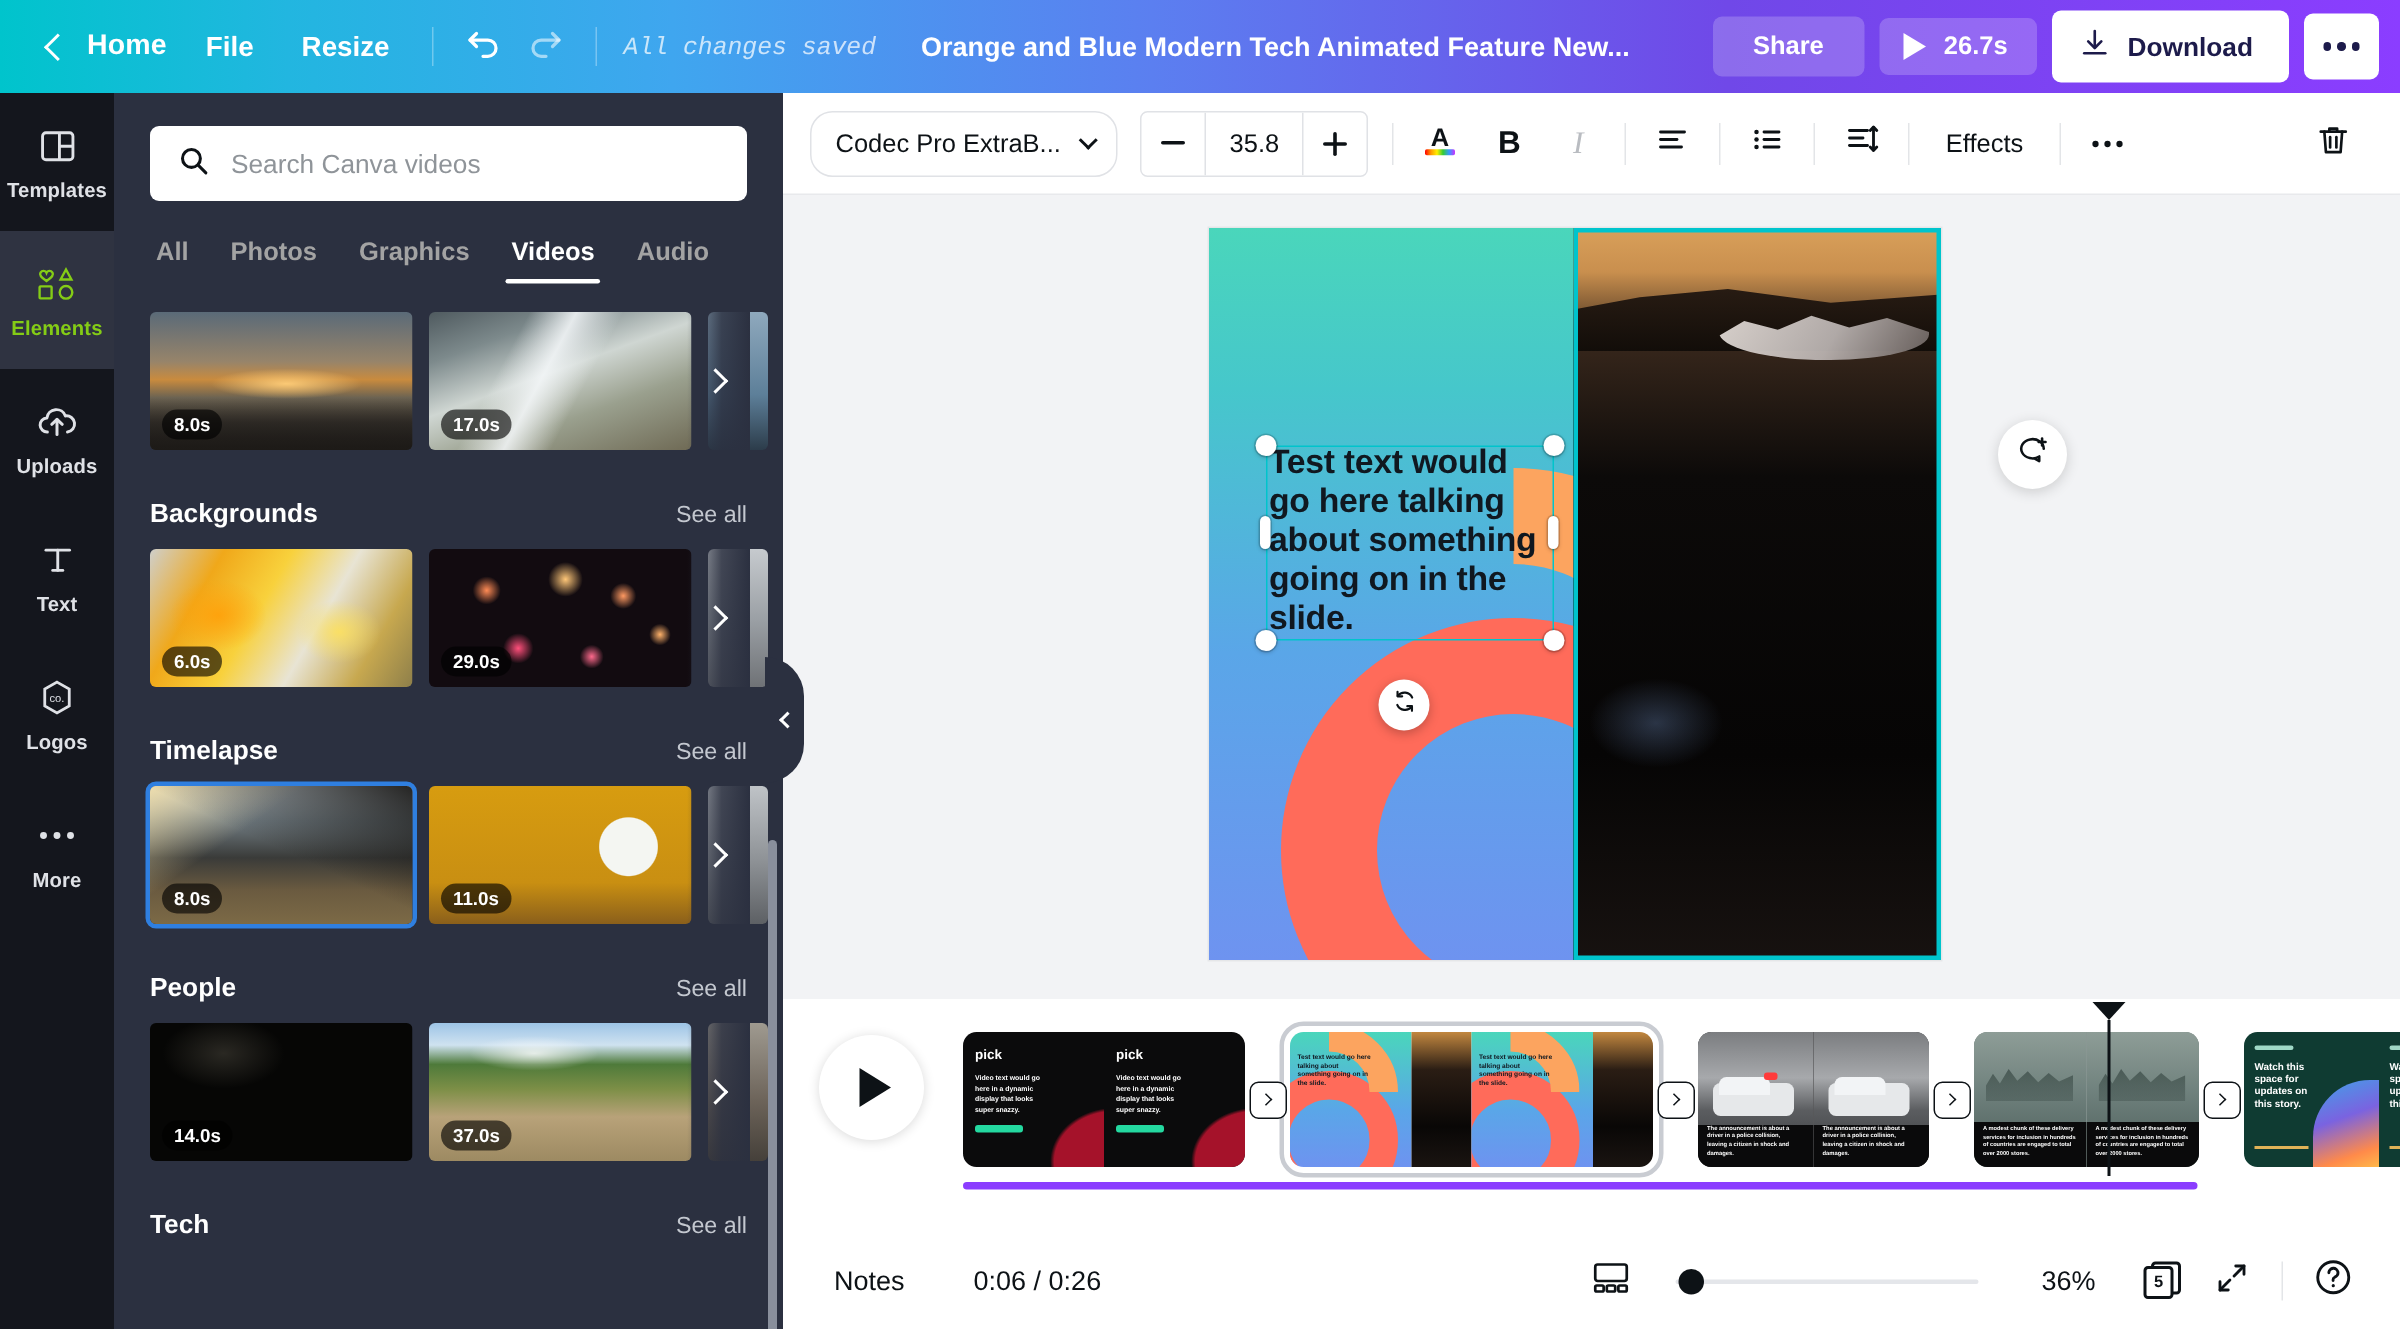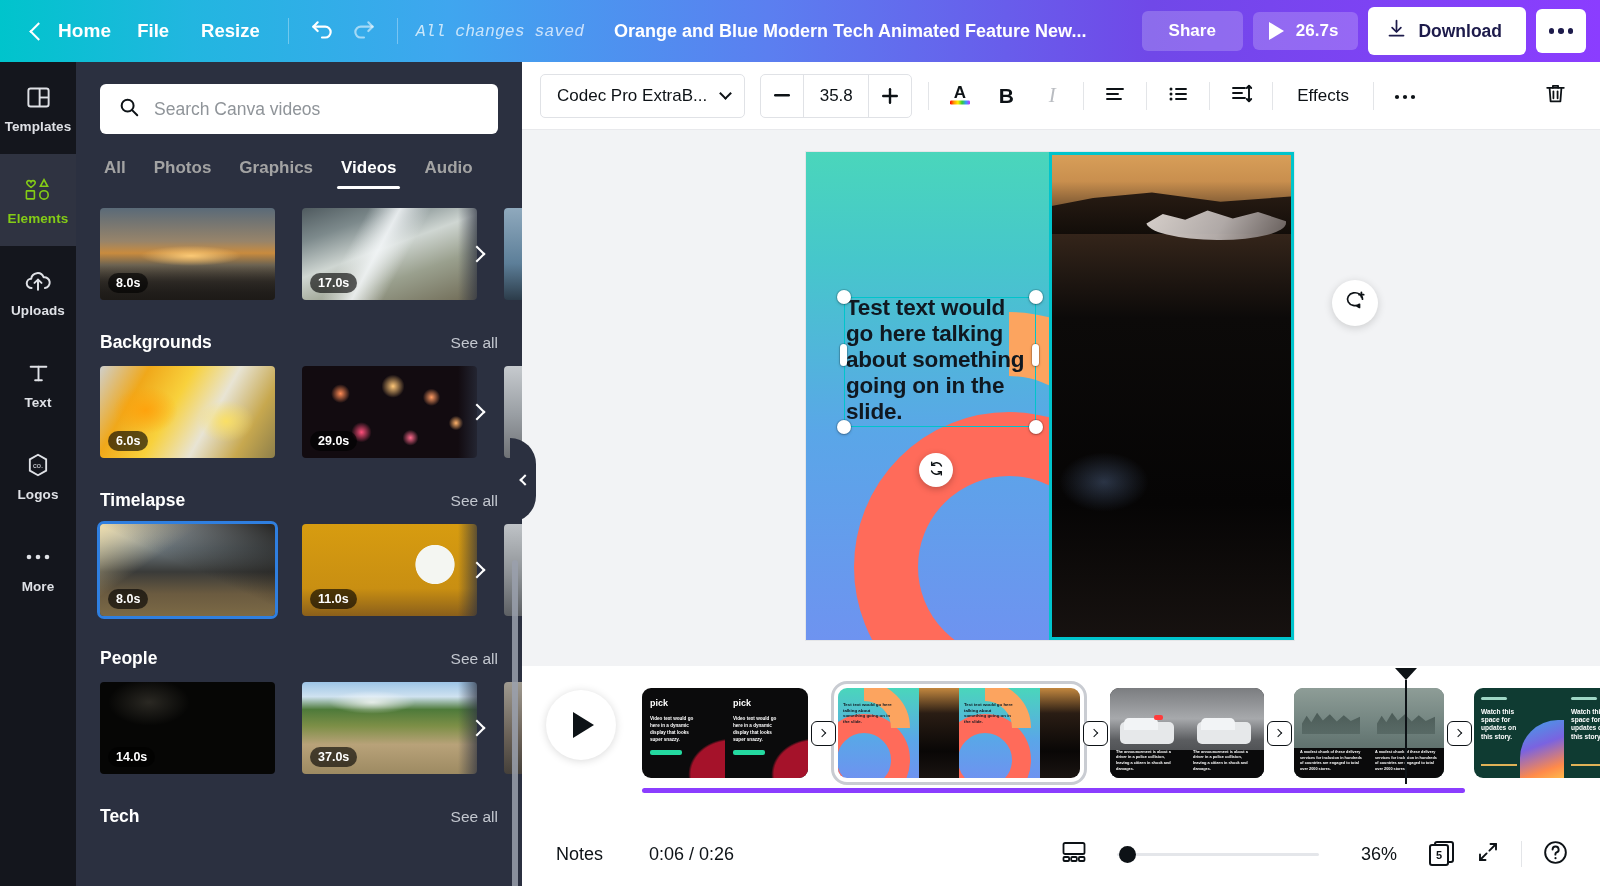--- a/index.html
+++ b/index.html
@@ -114,21 +114,21 @@
     content: ""; position: absolute; left: 10px; right: 10px; bottom: 0;
     height: 3px; background: #fff; border-radius: 2px;
   }
   .panel-scroll {
     position: absolute; top: 132px; left: 0; right: 0; bottom: 0; overflow: hidden;
   }
   .sec { padding: 0 24px; margin-top: 26px; }
   .sec-head { display: flex; align-items: baseline; justify-content: space-between; margin-bottom: 13px; }
   .sec-title { color: #fff; font-size: 17.5px; font-weight: 700; }
   .see-all { color: #c3c7cf; font-size: 15.5px; cursor: pointer; }
-  .row { display: flex; gap: 27px; position: relative; }
+  .row { display: flex; gap: 11px; position: relative; }
   .thumb {
     width: 175px; height: 92px; border-radius: 4px; overflow: hidden;
     position: relative; flex: 0 0 auto; cursor: pointer;
   }
   .thumb.sel { outline: 3px solid #2f7fe0; outline-offset: 0; }
   .thumb .dur {
     position: absolute; left: 8px; bottom: 7px; background: rgba(0,0,0,.62);
     color: #fff; font-size: 12.5px; font-weight: 700; padding: 3px 8px; border-radius: 11px;
   }
   .thumb-part { width: 40px; height: 92px; border-radius: 4px; overflow: hidden; position: relative; flex: 0 0 auto; }
@@ -150,21 +150,21 @@
   .chev-l-sm { width: 8px; height: 8px; border-left: 2.2px solid #fff; border-bottom: 2.2px solid #fff; transform: rotate(45deg); margin-left: 4px; }
 
   
   .edtoolbar {
     position: absolute; top: 62px; left: 522px; right: 0; height: 68px;
     background: #fff; display: flex; align-items: center; gap: 0; z-index: 20;
     border-bottom: 1px solid #e8e9ec; padding-left: 12px;
   }
   .font-select {
     display: flex; align-items: center; gap: 14px; border: 1px solid #e0e2e6;
-    border-radius: 5px; height: 44px; padding: 0 14px 0 16px; cursor: pointer; margin-left: 6px;
+    border-radius: 15px; height: 44px; padding: 0 14px 0 16px; cursor: pointer; margin-left: 6px;
   }
   .font-name { font-size: 17px; color: #0d1216; white-space: nowrap; }
   .chev-dn { width: 9px; height: 9px; border-right: 2.2px solid #0d1216; border-bottom: 2.2px solid #0d1216; transform: rotate(45deg); margin-top: -4px; }
   .size-group { display: flex; align-items: center; border: 1px solid #e0e2e6; border-radius: 5px; height: 44px; margin-left: 15px; overflow: hidden; }
   .size-btn { width: 42px; height: 100%; display: flex; align-items: center; justify-content: center; cursor: pointer; font-size: 22px; color: #0d1216; }
   .size-val { width: 66px; text-align: center; font-size: 17px; color: #0d1216; border-left: 1px solid #e0e2e6; border-right: 1px solid #e0e2e6; line-height: 42px; cursor: text; }
   .tool-ic { width: 46px; height: 46px; display: flex; align-items: center; justify-content: center; cursor: pointer; border-radius: 5px; }
   .tool-sep { width: 1px; height: 28px; background: #e3e5e8; margin: 0 8px; }
   .tb-text-btn { font-size: 17px; color: #0d1216; padding: 10px 16px; border-radius: 5px; cursor: pointer; }
   .trash-btn { margin-left: auto; margin-right: 22px; }
@@ -755,21 +755,21 @@
 
     <div class="playhead-marker"></div>
     <div class="playhead-line"></div>
 
     <div class="play-circle">
       <span class="tri"></span>
     </div>
 
     <div class="scene-strip">
 
-      <div class="scene" style="width:166px">
+      <div class="scene" style="width:188px">
         <div class="mini-slide" style="background:#0b0b0c">
           <div class="art" style="background:radial-gradient(ellipse 70px 58px at 108% 96%, #a5122a 0%, #a5122a 58%, rgba(165,18,42,0) 62%)"></div>
           <div style="position:absolute;left:8px;top:10px;color:#fff;font-size:9px;font-weight:800">pick</div>
           <div style="position:absolute;left:8px;top:28px;width:48px;color:#fff;font-size:4.6px;font-weight:700;line-height:1.5">Video text would go here in a dynamic display that looks super snazzy.</div>
           <div style="position:absolute;left:8px;top:62px;width:32px;height:5px;border-radius:2px;background:#24d9a0"></div>
         </div>
         <div class="mini-slide" style="background:#0b0b0c">
           <div class="art" style="background:radial-gradient(ellipse 70px 58px at 108% 96%, #a5122a 0%, #a5122a 58%, rgba(165,18,42,0) 62%)"></div>
           <div style="position:absolute;left:8px;top:10px;color:#fff;font-size:9px;font-weight:800">pick</div>
           <div style="position:absolute;left:8px;top:28px;width:48px;color:#fff;font-size:4.6px;font-weight:700;line-height:1.5">Video text would go here in a dynamic display that looks super snazzy.</div>

